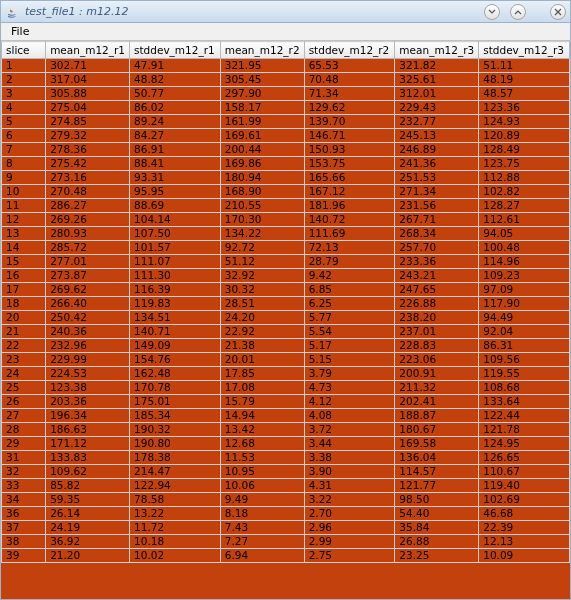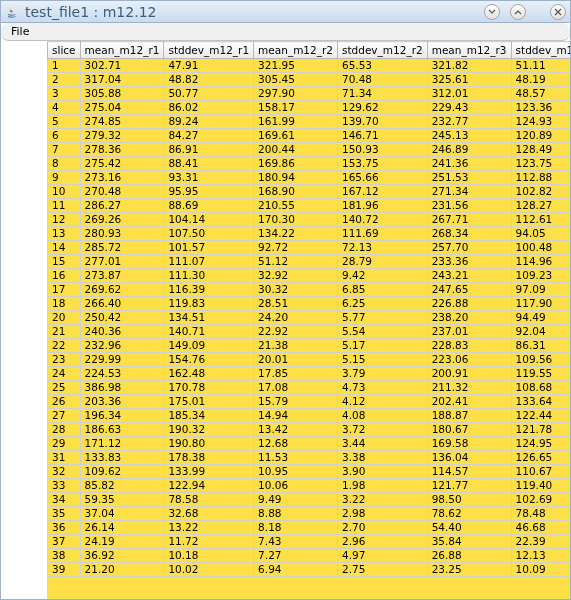--- a/index.html
+++ b/index.html
@@ -28,53 +28,52 @@
     align-items: center;
     padding: 0 4px;
     gap: 6px;
   }
   .titlebar .java-icon {
     width: 14px; height: 14px;
     display:inline-flex;align-items:center;justify-content:center;
   }
   .titlebar .title {
     color: #3b5d80;
-    font-size: 14px;
+    font-size: 11px;
     flex: 0 0 auto;
+    font-style: italic;
   }
   .titlebar .spacer { flex:1; }
   .titlebar .wbtn {
     width: 16px; height: 16px;
     border-radius: 8px;
     border:1px solid #a5a5a5;
     background: linear-gradient(to bottom,#ffffff,#e2e2e2);
     display:inline-flex;align-items:center;justify-content:center;
     margin-left:4px;
     font-size: 9px;
     color:#555;
   }
   .menubar {
     height: 18px;
     background: #f0f0f0;
     border-bottom: 1px solid #c0c0c0;
     display:flex;
     align-items:center;
     padding: 0 4px;
-    border-radius: 8px;
   }
   .menubar .menu {
     padding: 1px 6px;
     font-size: 11px;
     color:#000;
   }
   .table-wrap {
     flex:1;
     overflow:auto;
-    background:#fde047;
-    margin-left:46px;
+    background:#c2410c;
   }
   table {
     border-collapse: collapse;
     width: 100%;
     font-size: 10.5px;
     color:#000;
   }
   thead th {
     background: linear-gradient(to bottom,#fdfdfd,#e9e9e9);
     border: 1px solid #b8b8b8;
@@ -363,21 +362,21 @@
             <td>24</td>
             <td>224.53</td>
             <td>162.48</td>
             <td>17.85</td>
             <td>3.79</td>
             <td>200.91</td>
             <td>119.55</td>
           </tr>
           <tr>
             <td>25</td>
-            <td>386.98</td>
+            <td>123.38</td>
             <td>170.78</td>
             <td>17.08</td>
             <td>4.73</td>
             <td>211.32</td>
             <td>108.68</td>
           </tr>
           <tr>
             <td>26</td>
             <td>203.36</td>
             <td>175.01</td>
@@ -418,54 +417,45 @@
             <td>133.83</td>
             <td>178.38</td>
             <td>11.53</td>
             <td>3.38</td>
             <td>136.04</td>
             <td>126.65</td>
           </tr>
           <tr>
             <td>32</td>
             <td>109.62</td>
-            <td>133.99</td>
+            <td>214.47</td>
             <td>10.95</td>
             <td>3.90</td>
             <td>114.57</td>
             <td>110.67</td>
           </tr>
           <tr>
             <td>33</td>
             <td>85.82</td>
             <td>122.94</td>
             <td>10.06</td>
-            <td>1.98</td>
+            <td>4.31</td>
             <td>121.77</td>
             <td>119.40</td>
           </tr>
           <tr>
             <td>34</td>
             <td>59.35</td>
             <td>78.58</td>
             <td>9.49</td>
             <td>3.22</td>
             <td>98.50</td>
             <td>102.69</td>
           </tr>
           <tr>
-            <td>35</td>
-            <td>37.04</td>
-            <td>32.68</td>
-            <td>8.88</td>
-            <td>2.98</td>
-            <td>78.62</td>
-            <td>78.48</td>
-          </tr>
-          <tr>
             <td>36</td>
             <td>26.14</td>
             <td>13.22</td>
             <td>8.18</td>
             <td>2.70</td>
             <td>54.40</td>
             <td>46.68</td>
           </tr>
           <tr>
             <td>37</td>
@@ -474,21 +464,21 @@
             <td>7.43</td>
             <td>2.96</td>
             <td>35.84</td>
             <td>22.39</td>
           </tr>
           <tr>
             <td>38</td>
             <td>36.92</td>
             <td>10.18</td>
             <td>7.27</td>
-            <td>4.97</td>
+            <td>2.99</td>
             <td>26.88</td>
             <td>12.13</td>
           </tr>
           <tr>
             <td>39</td>
             <td>21.20</td>
             <td>10.02</td>
             <td>6.94</td>
             <td>2.75</td>
             <td>23.25</td>

